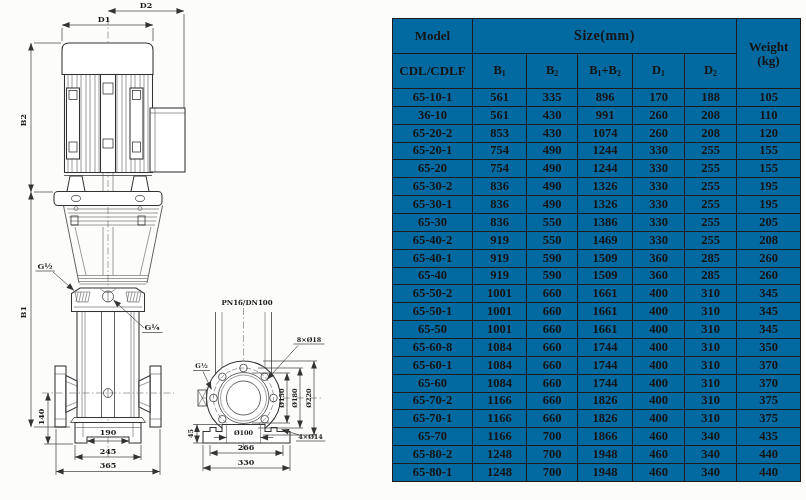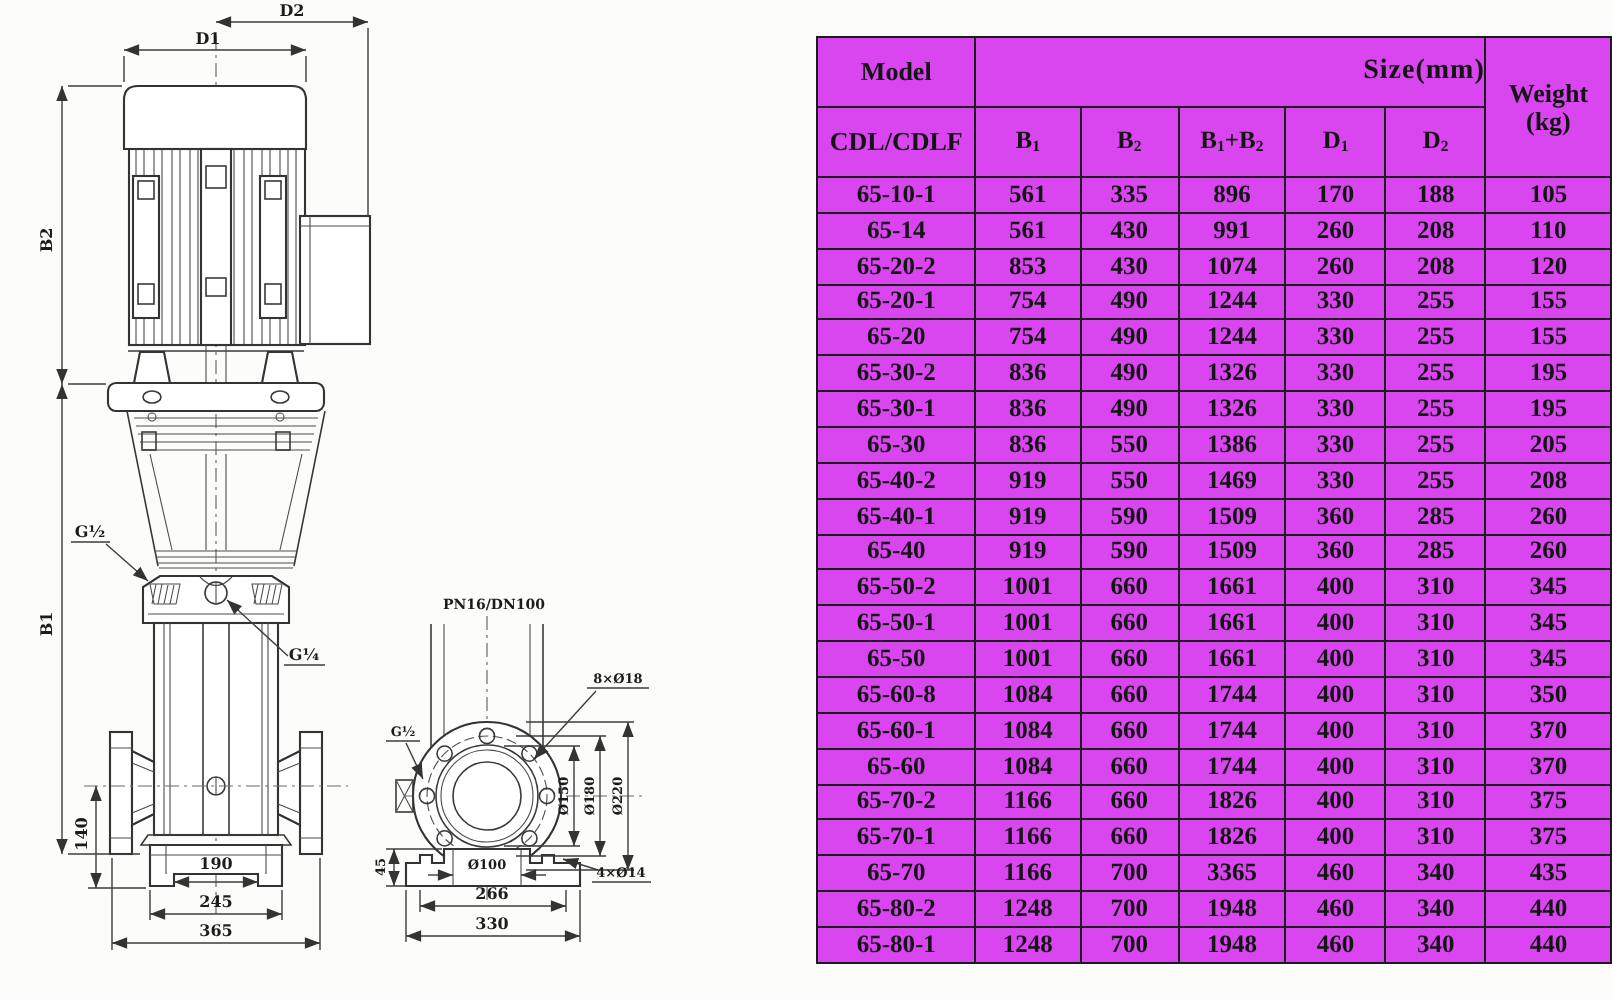--- a/index.html
+++ b/index.html
@@ -11,31 +11,31 @@
   svg.drawing{position:absolute;left:0;top:0;}
   svg .ol{fill:#ffffff;stroke:#333;stroke-width:1.05;}
   svg .ln{fill:none;stroke:#3a3a3a;stroke-width:0.8;}
   svg .thin{fill:none;stroke:#4c4c4c;stroke-width:0.55;}
   svg .cl{fill:none;stroke:#6a6a6a;stroke-width:0.6;stroke-dasharray:7 2.5 1.5 2.5;}
   svg .dim{fill:none;stroke:#3c3c3c;stroke-width:0.7;}
   svg .txt{font-family:"DejaVu Serif",serif;font-size:8px;font-weight:700;fill:#1c1c1c;}
   svg .txs{font-size:6.5px;}
   svg .txm{font-size:7px;}
   .tbl{
-    position:absolute;left:408px;top:18px;border-collapse:collapse;table-layout:fixed;
-    background:#d946ef;border:1.5px solid #141414;font-family:Liberation Serif, serif;
+    position:absolute;left:392px;top:18px;border-collapse:collapse;table-layout:fixed;
+    background:#0369a1;border:1.5px solid #141414;font-family:Liberation Serif, serif;
   }
   .tbl th,.tbl td{
     border:1px solid #1b1b1b;text-align:center;vertical-align:middle;
     padding:0;line-height:1.05;color:#141414;overflow:hidden;
   }
   .tbl thead tr{height:35px;}
   .tbl tbody tr{height:17.86px;}
   .tbl th{font-weight:700;font-size:13px;}
-  .tbl th.size-span{font-size:14px;letter-spacing:0.5px;text-align:right;}
+  .tbl th.size-span{font-size:14px;letter-spacing:0.5px;}
   .tbl th.size-col{font-size:12.5px;}
   .tbl td{font-weight:700;font-size:12.5px;}
   .tbl sub{font-size:0.62em;vertical-align:-0.22em;line-height:0;}
 </style>
 </head>
 <body>
 
 <div class="sheet">
 
   <svg class="drawing" width="390" height="500" viewBox="0 0 390 500">
@@ -306,21 +306,21 @@
         <tr>
           <td>65-10-1</td>
           <td>561</td>
           <td>335</td>
           <td>896</td>
           <td>170</td>
           <td>188</td>
           <td>105</td>
         </tr>
         <tr>
-          <td>65-14</td>
+          <td>36-10</td>
           <td>561</td>
           <td>430</td>
           <td>991</td>
           <td>260</td>
           <td>208</td>
           <td>110</td>
         </tr>
         <tr>
           <td>65-20-2</td>
           <td>853</td>
@@ -471,21 +471,21 @@
           <td>660</td>
           <td>1826</td>
           <td>400</td>
           <td>310</td>
           <td>375</td>
         </tr>
         <tr>
           <td>65-70</td>
           <td>1166</td>
           <td>700</td>
-          <td>3365</td>
+          <td>1866</td>
           <td>460</td>
           <td>340</td>
           <td>435</td>
         </tr>
         <tr>
           <td>65-80-2</td>
           <td>1248</td>
           <td>700</td>
           <td>1948</td>
           <td>460</td>

